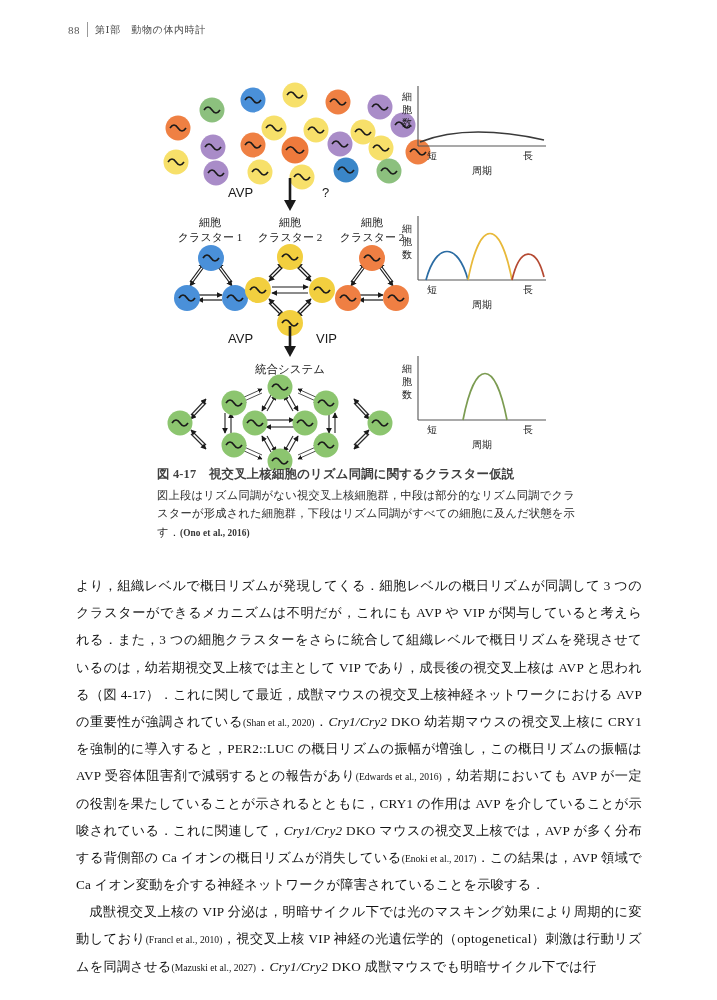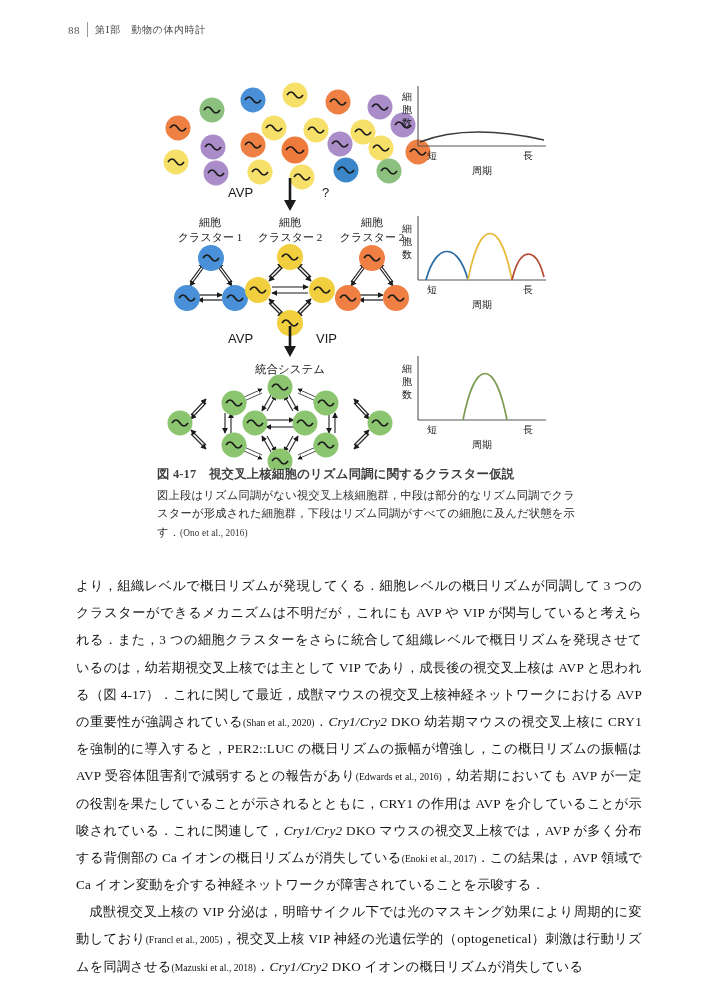--- a/index.html
+++ b/index.html
@@ -73,20 +73,21 @@
     font-size: 11.3px;
     color: #2a2a2a;
     line-height: 1.62;
     letter-spacing: .1px;
     text-align: justify;
   }
   .cap-ref {
     font-size: 9.3px;
     color: #333;
     letter-spacing: .1px;
+    font-weight: bold;
   }
 
   
   .body-text {
     position: absolute;
     left: 76px;
     top: 572px;
     width: 566px;
   }
   .para {
@@ -458,16 +459,16 @@
   </div>
 
   <div class="caption">
     <div class="cap-title">図 4-17　視交叉上核細胞のリズム同調に関するクラスター仮説</div>
     <div class="cap-body"><span>図上段はリズム同調がない視交叉上核細胞群，中段は部分的なリズム同調でクラスターが形成された細胞群，下段はリズム同調がすべての細胞に及んだ状態を示す．</span><span class="cap-ref">(Ono et al., 2016)</span></div>
   </div>
 
   <div class="body-text">
     <p class="para"><span>より，組織レベルで概日リズムが発現してくる．細胞レベルの概日リズムが同調して 3 つのクラスターができるメカニズムは不明だが，これにも AVP や VIP が関与していると考えられる．また，3 つの細胞クラスターをさらに統合して組織レベルで概日リズムを発現させているのは，幼若期視交叉上核では主として VIP であり，成長後の視交叉上核は AVP と思われる（図 4-17）．これに関して最近，成獣マウスの視交叉上核神経ネットワークにおける AVP の重要性が強調されている</span><span class="ref">(Shan et al., 2020)</span><span>．</span><span class="ital">Cry1/Cry2</span><span> DKO 幼若期マウスの視交叉上核に CRY1 を強制的に導入すると，PER2::LUC の概日リズムの振幅が増強し，この概日リズムの振幅は AVP 受容体阻害剤で減弱するとの報告があり</span><span class="ref">(Edwards et al., 2016)</span><span>，幼若期においても AVP が一定の役割を果たしていることが示されるとともに，CRY1 の作用は AVP を介していることが示唆されている．これに関連して，</span><span class="ital">Cry1/Cry2</span><span> DKO マウスの視交叉上核では，AVP が多く分布する背側部の Ca イオンの概日リズムが消失している</span><span class="ref">(Enoki et al., 2017)</span><span>．この結果は，AVP 領域で Ca イオン変動を介する神経ネットワークが障害されていることを示唆する．</span></p>
 
-    <p class="para indent"><span>成獣視交叉上核の VIP 分泌は，明暗サイクル下では光のマスキング効果により周期的に変動しており</span><span class="ref">(Francl et al., 2005)</span><span>，視交叉上核 VIP 神経の光遺伝学的（optogenetical）刺激は行動リズムを同調させる</span><span class="ref">(Mazuski et al., 2018)</span><span>．</span><span class="ital">Cry1/Cry2</span><span> DKO イオンの概日リズムが消失している</span></p>
+    <p class="para indent"><span>成獣視交叉上核の VIP 分泌は，明暗サイクル下では光のマスキング効果により周期的に変動しており</span><span class="ref">(Francl et al., 2010)</span><span>，視交叉上核 VIP 神経の光遺伝学的（optogenetical）刺激は行動リズムを同調させる</span><span class="ref">(Mazuski et al., 2027)</span><span>．</span><span class="ital">Cry1/Cry2</span><span> DKO 成獣マウスでも明暗サイクル下では行</span></p>
   </div>
 
 </div>
 
 </body></html>

